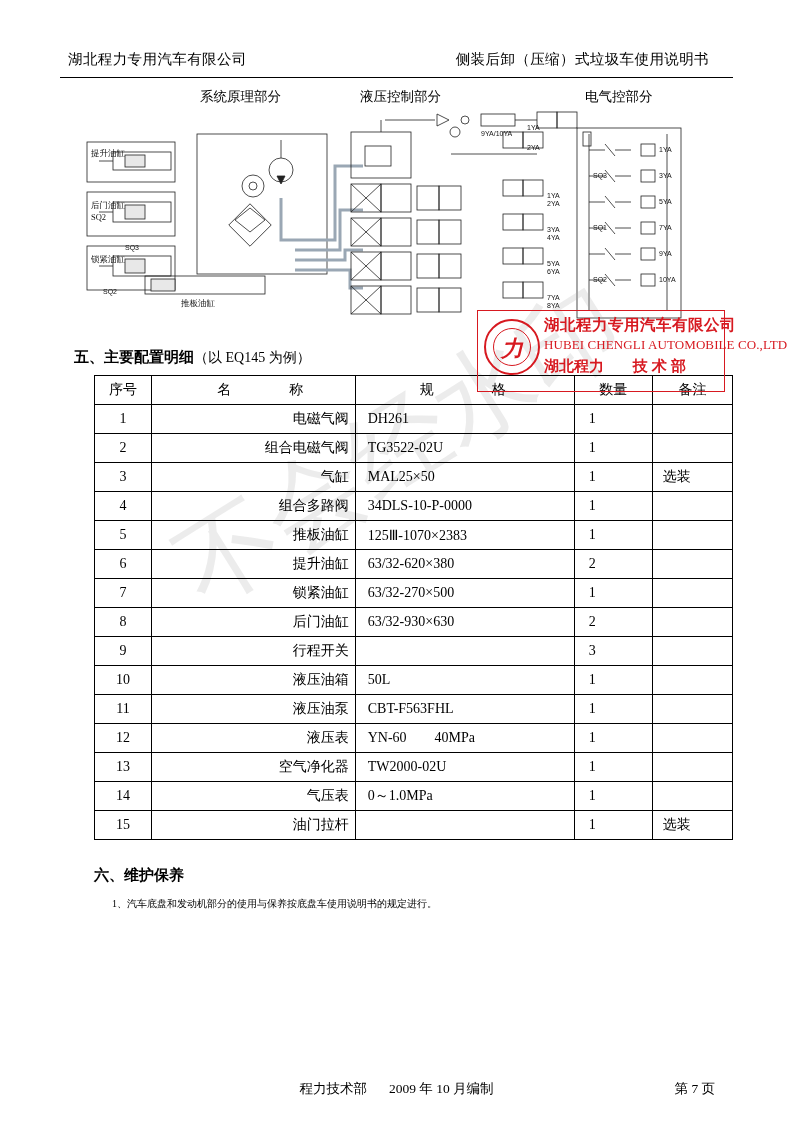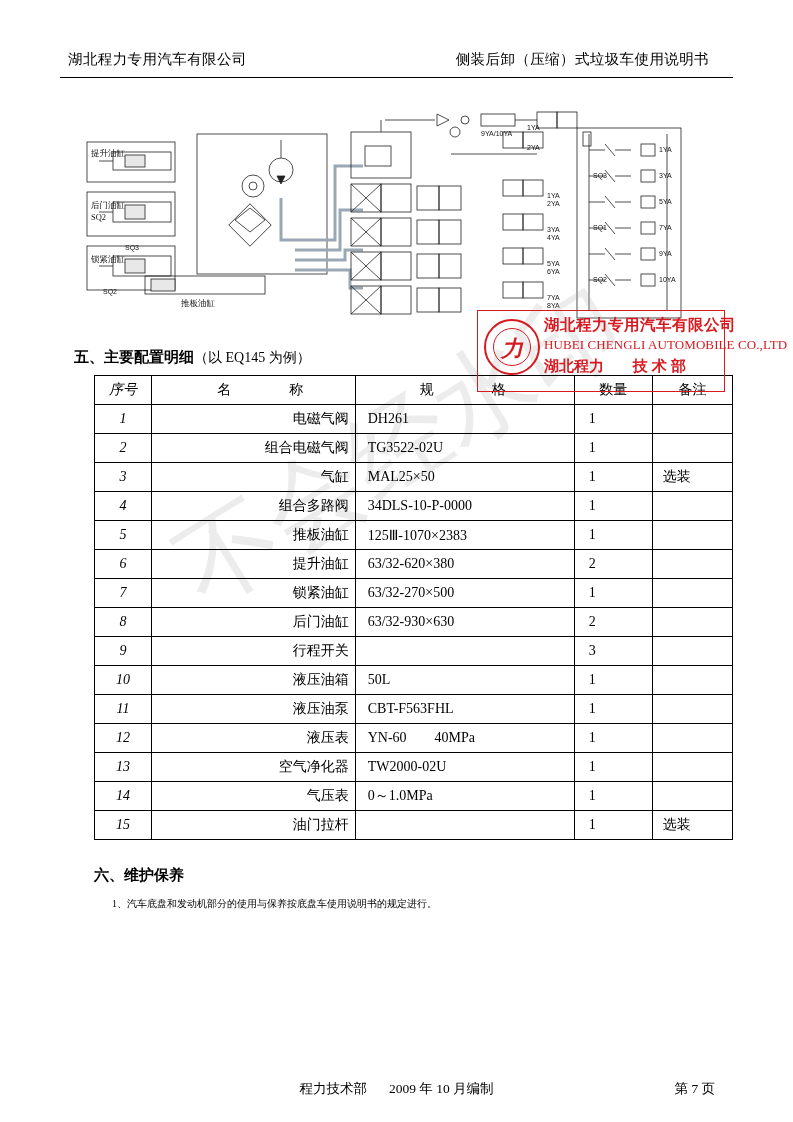--- a/index.html
+++ b/index.html
@@ -167,21 +167,21 @@
     border-collapse: collapse;
     font-size: 14px;
     background: transparent;
   }
   table.spec td, table.spec th {
     border: 1px solid #000;
     height: 28px;
     padding: 0 6px;
     font-weight: normal;
   }
-  .col-no    { width: 48px;  text-align: center; font-style: italic; }
+  .col-no    { width: 48px;  text-align: center; }
   .col-name  { width: 180px; text-align: right; padding-left: 18px !important; }
   .col-spec  { width: 214px; text-align: left; padding-left: 12px !important; }
   .col-qty   { width: 64px;  text-align: center; }
   .col-note  { width: 70px;  text-align: center; }
   thead td { text-align: center !important; padding-left: 6px !important; }
   .hdr-name { letter-spacing: 10px; padding-left: 30px !important;}
   .hdr-spec { letter-spacing: 10px; }
   tbody .col-qty { text-align: left; padding-left: 14px !important; }
   tbody .col-note { text-align: left; padding-left: 10px !important; }
   tbody .col-no { text-align: center; }
@@ -224,20 +224,25 @@
 
 <div class="page">
 
   <div class="header">
     <div class="header-left">湖北程力专用汽车有限公司</div>
     <div class="header-right">侧装后卸（压缩）式垃圾车使用说明书</div>
   </div>
   <div class="header-rule"></div>
 
   <div class="figure-wrap">
+    <div class="fig-caption-row">
+      <span class="cap-a">系统原理部分</span>
+      <span class="cap-b">液压控制部分</span>
+      <span class="cap-c">电气控部分</span>
+    </div>
 
     <div class="schematic">
       <svg width="600" height="220" viewBox="0 0 600 220" xmlns="http://www.w3.org/2000/svg">
         <g stroke="#222" fill="none" stroke-width="0.8">
 
           <rect x="2" y="32" width="88" height="40"></rect>
           <rect x="2" y="82" width="88" height="44"></rect>
           <rect x="2" y="136" width="88" height="44"></rect>
 
           <rect x="28" y="42" width="58" height="18"></rect>

